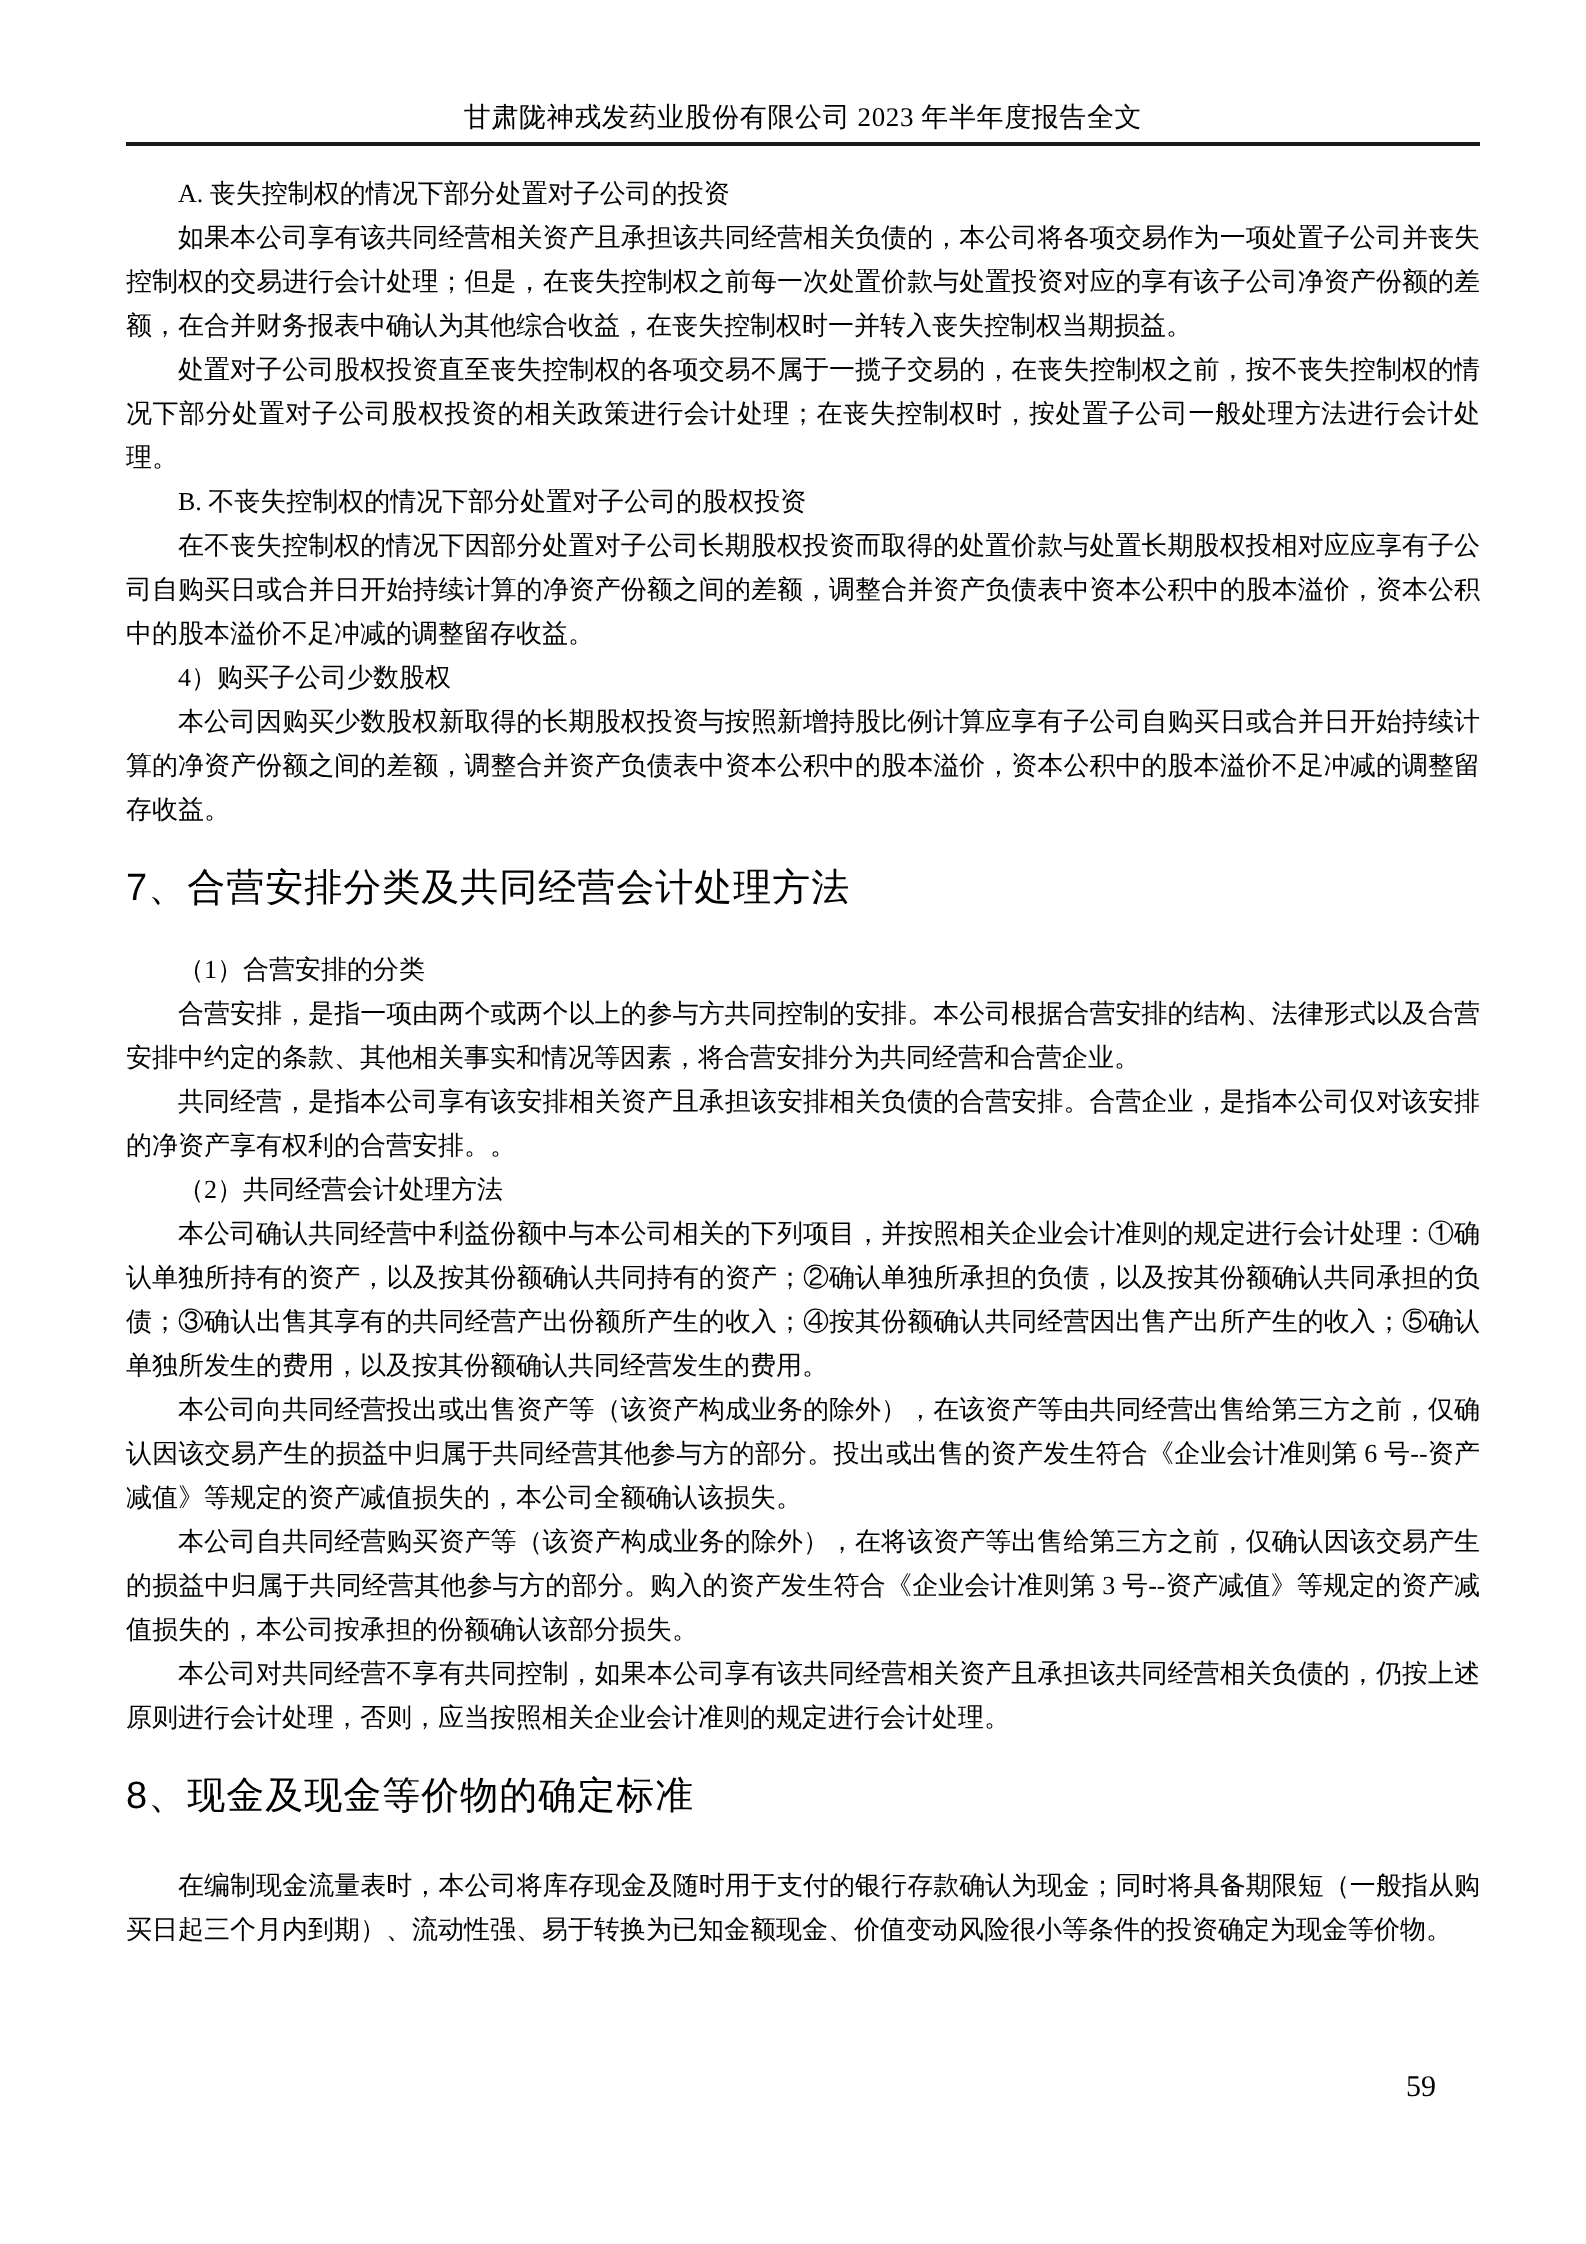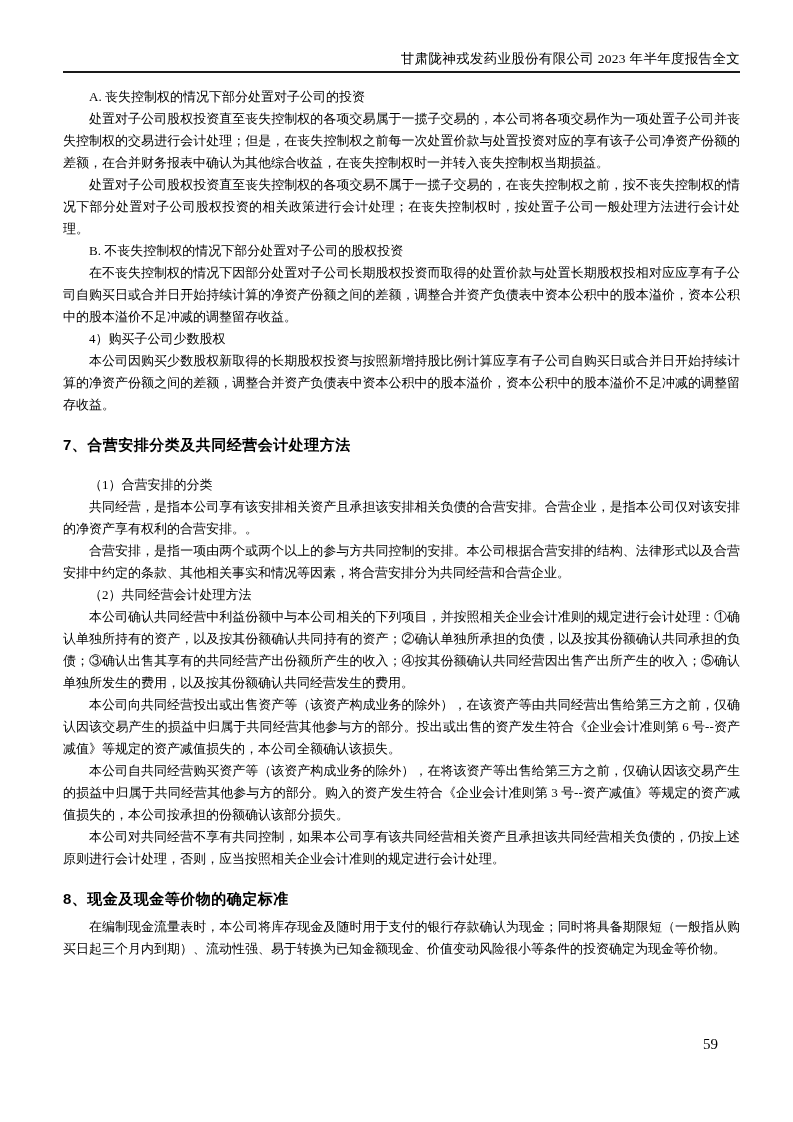--- a/index.html
+++ b/index.html
@@ -10,21 +10,21 @@
     background: #ffffff;
     font-family: "Liberation Serif", "DejaVu Serif", serif;
     color: #000000;
     overflow: hidden;
   }
   .header {
     position: absolute;
     top: 50px;
     left: 63px;
     right: 53px;
-    text-align: right;
+    text-align: center;
     font-size: 13.5px;
     line-height: 18px;
     letter-spacing: 0.3px;
     font-family: Liberation Serif, serif;
   }
   .header-divider {
     position: absolute;
     top: 71px;
     left: 63px;
     right: 53px;
@@ -40,54 +40,54 @@
     margin: 0;
     font-size: 13px;
     line-height: 22px;
     text-align: justify;
     text-indent: 2em;
     word-break: break-all;
   }
   .sub { text-align: left; }
   .sec-heading {
     font-family: "Liberation Sans", "DejaVu Sans", sans-serif;
-    font-size: 15px;
-    font-weight: bold;
+    font-size: 19px;
+    font-weight: normal;
     line-height: 26px;
     margin: 16px 0 16px 0;
     letter-spacing: 0.5px;
   }
-  .sec-heading.gap-after { margin-bottom: 4px; }
+  .sec-heading.gap-after { margin-bottom: 20px; }
   .page-number {
     position: absolute;
     top: 1036px;
     right: 75px;
     font-size: 15px;
   }
 </style>
 </head>
 <body>
 
 <div class="page">
 
   <div class="header">甘肃陇神戎发药业股份有限公司 2023 年半年度报告全文</div>
   <div class="header-divider"></div>
 
   <div class="body">
     <p class="sub">A. 丧失控制权的情况下部分处置对子公司的投资</p>
-    <p class="para">处置对子公司股权投资直至丧失控制权的各项交易属于一揽子交易的，本公司将各项交易作为一项处置子公司并丧失控制权的交易进行会计处理；但是，在丧失控制权之前每一次处置价款与处置投资对应的享有该子公司净资产份额的差额，在合并财务报表中确认为其他综合收益，在丧失控制权时一并转入丧失控制权当期损益。</p>
+    <p class="para">如果本公司享有该共同经营相关资产且承担该共同经营相关负债的，本公司将各项交易作为一项处置子公司并丧失控制权的交易进行会计处理；但是，在丧失控制权之前每一次处置价款与处置投资对应的享有该子公司净资产份额的差额，在合并财务报表中确认为其他综合收益，在丧失控制权时一并转入丧失控制权当期损益。</p>
     <p class="para">处置对子公司股权投资直至丧失控制权的各项交易不属于一揽子交易的，在丧失控制权之前，按不丧失控制权的情况下部分处置对子公司股权投资的相关政策进行会计处理；在丧失控制权时，按处置子公司一般处理方法进行会计处理。</p>
     <p class="sub">B. 不丧失控制权的情况下部分处置对子公司的股权投资</p>
     <p class="para">在不丧失控制权的情况下因部分处置对子公司长期股权投资而取得的处置价款与处置长期股权投相对应应享有子公司自购买日或合并日开始持续计算的净资产份额之间的差额，调整合并资产负债表中资本公积中的股本溢价，资本公积中的股本溢价不足冲减的调整留存收益。</p>
     <p class="sub">4）购买子公司少数股权</p>
     <p class="para">本公司因购买少数股权新取得的长期股权投资与按照新增持股比例计算应享有子公司自购买日或合并日开始持续计算的净资产份额之间的差额，调整合并资产负债表中资本公积中的股本溢价，资本公积中的股本溢价不足冲减的调整留存收益。</p>
     <h2 class="sec-heading">7、合营安排分类及共同经营会计处理方法</h2>
     <p class="sub">（1）合营安排的分类</p>
+    <p class="para">合营安排，是指一项由两个或两个以上的参与方共同控制的安排。本公司根据合营安排的结构、法律形式以及合营安排中约定的条款、其他相关事实和情况等因素，将合营安排分为共同经营和合营企业。</p>
     <p class="para">共同经营，是指本公司享有该安排相关资产且承担该安排相关负债的合营安排。合营企业，是指本公司仅对该安排的净资产享有权利的合营安排。。</p>
-    <p class="para">合营安排，是指一项由两个或两个以上的参与方共同控制的安排。本公司根据合营安排的结构、法律形式以及合营安排中约定的条款、其他相关事实和情况等因素，将合营安排分为共同经营和合营企业。</p>
     <p class="sub">（2）共同经营会计处理方法</p>
     <p class="para">本公司确认共同经营中利益份额中与本公司相关的下列项目，并按照相关企业会计准则的规定进行会计处理：①确认单独所持有的资产，以及按其份额确认共同持有的资产；②确认单独所承担的负债，以及按其份额确认共同承担的负债；③确认出售其享有的共同经营产出份额所产生的收入；④按其份额确认共同经营因出售产出所产生的收入；⑤确认单独所发生的费用，以及按其份额确认共同经营发生的费用。</p>
     <p class="para">本公司向共同经营投出或出售资产等（该资产构成业务的除外），在该资产等由共同经营出售给第三方之前，仅确认因该交易产生的损益中归属于共同经营其他参与方的部分。投出或出售的资产发生符合《企业会计准则第 6 号--资产减值》等规定的资产减值损失的，本公司全额确认该损失。</p>
     <p class="para">本公司自共同经营购买资产等（该资产构成业务的除外），在将该资产等出售给第三方之前，仅确认因该交易产生的损益中归属于共同经营其他参与方的部分。购入的资产发生符合《企业会计准则第 3 号--资产减值》等规定的资产减值损失的，本公司按承担的份额确认该部分损失。</p>
     <p class="para">本公司对共同经营不享有共同控制，如果本公司享有该共同经营相关资产且承担该共同经营相关负债的，仍按上述原则进行会计处理，否则，应当按照相关企业会计准则的规定进行会计处理。</p>
     <h2 class="sec-heading gap-after">8、现金及现金等价物的确定标准</h2>
     <p class="para">在编制现金流量表时，本公司将库存现金及随时用于支付的银行存款确认为现金；同时将具备期限短（一般指从购买日起三个月内到期）、流动性强、易于转换为已知金额现金、价值变动风险很小等条件的投资确定为现金等价物。</p>
   </div>
 
   <div class="page-number">59</div>

